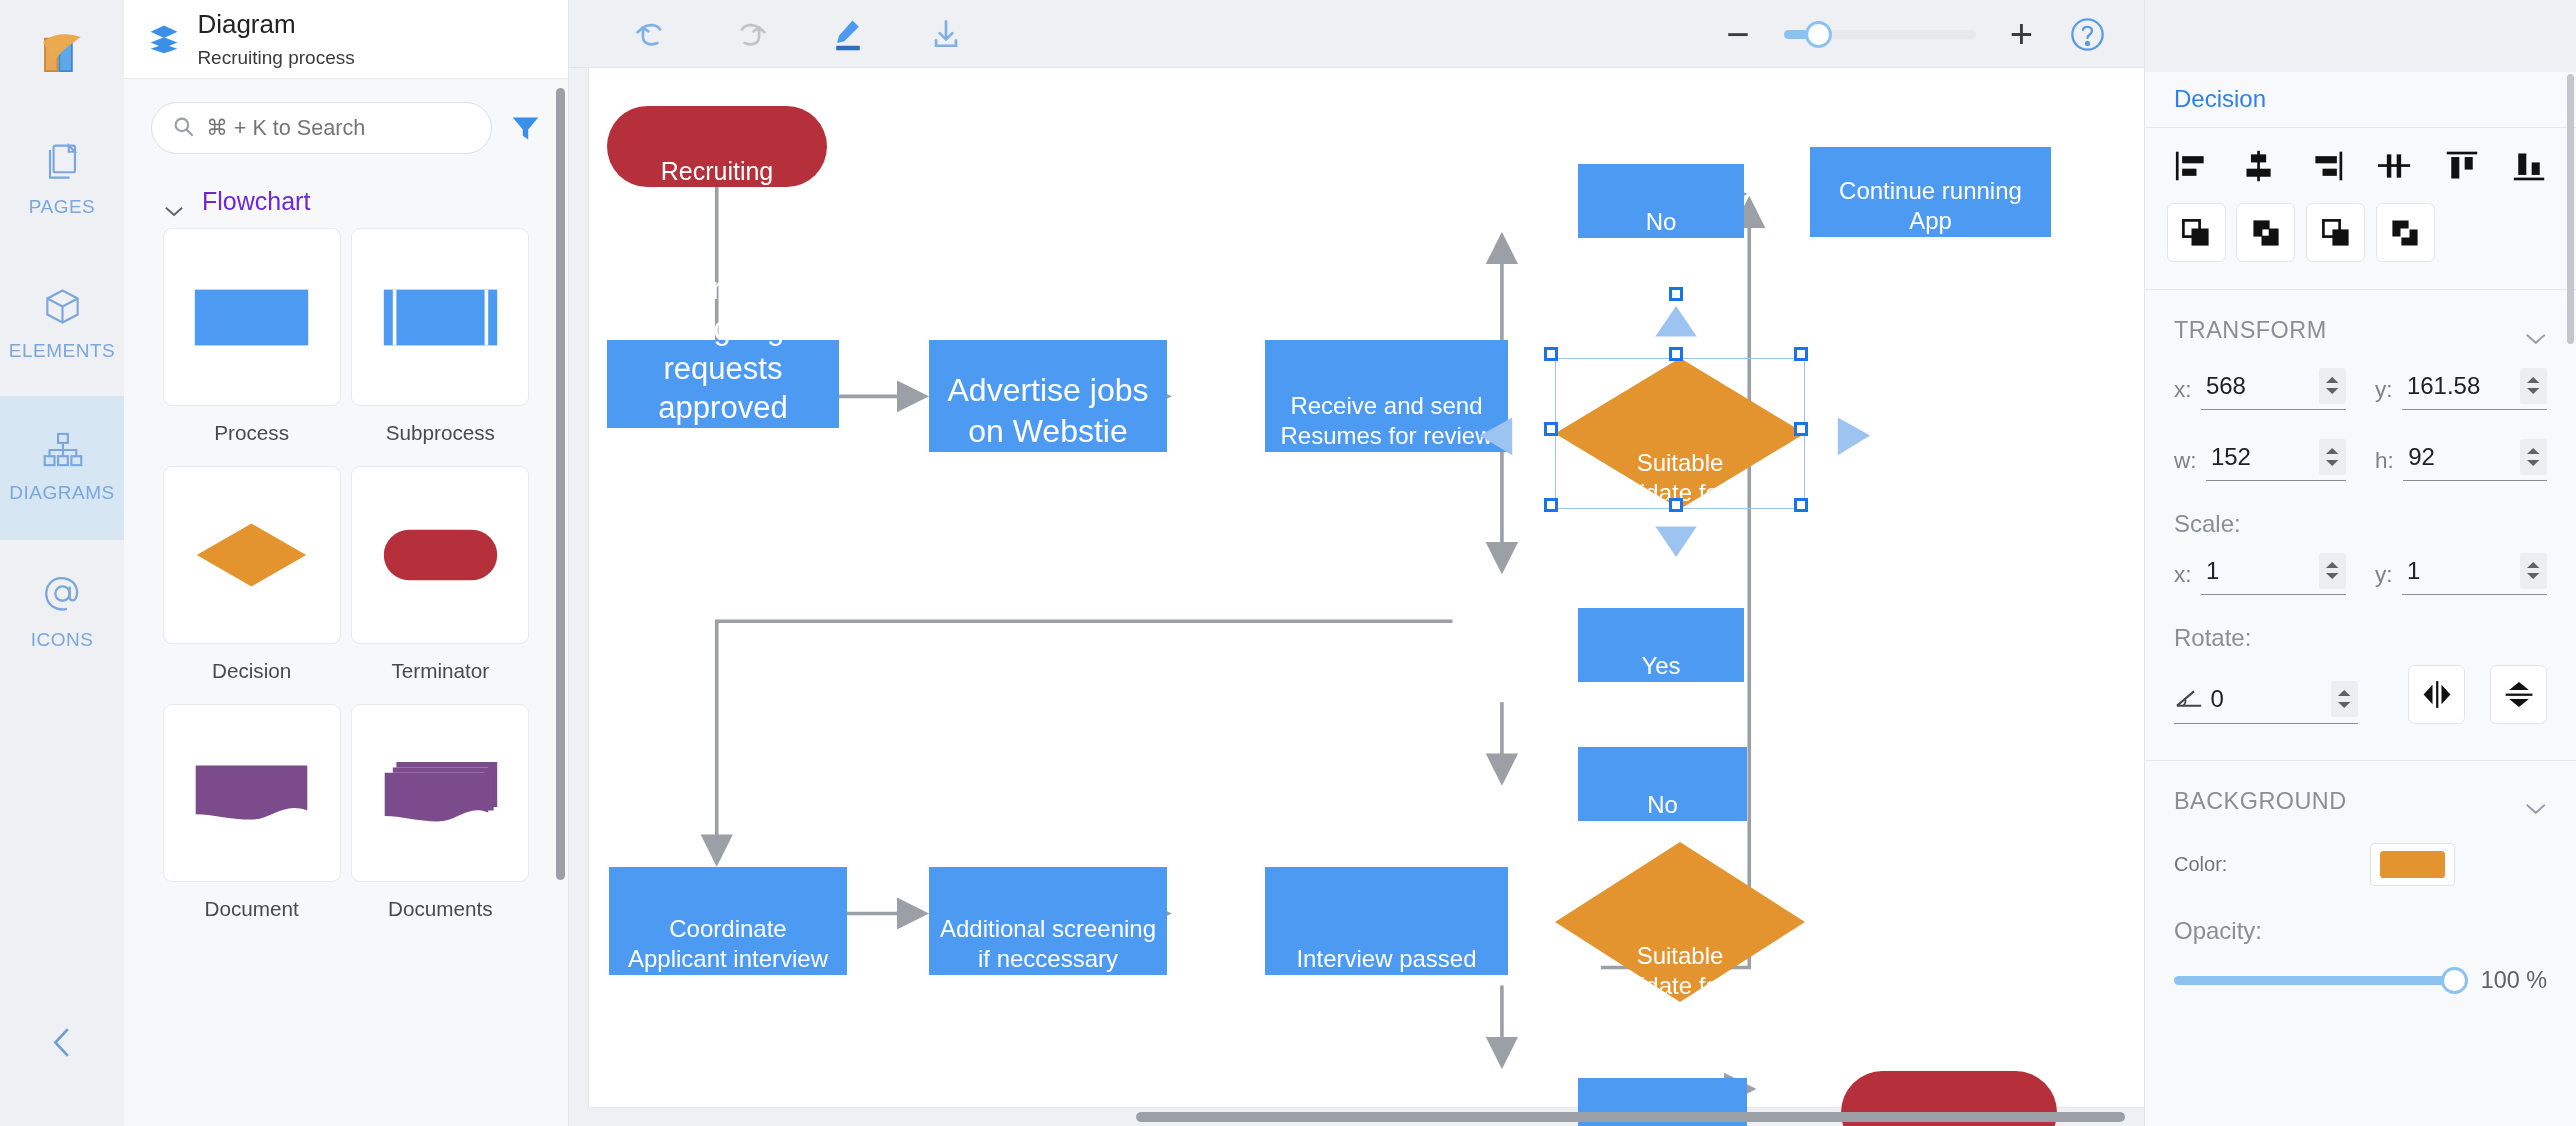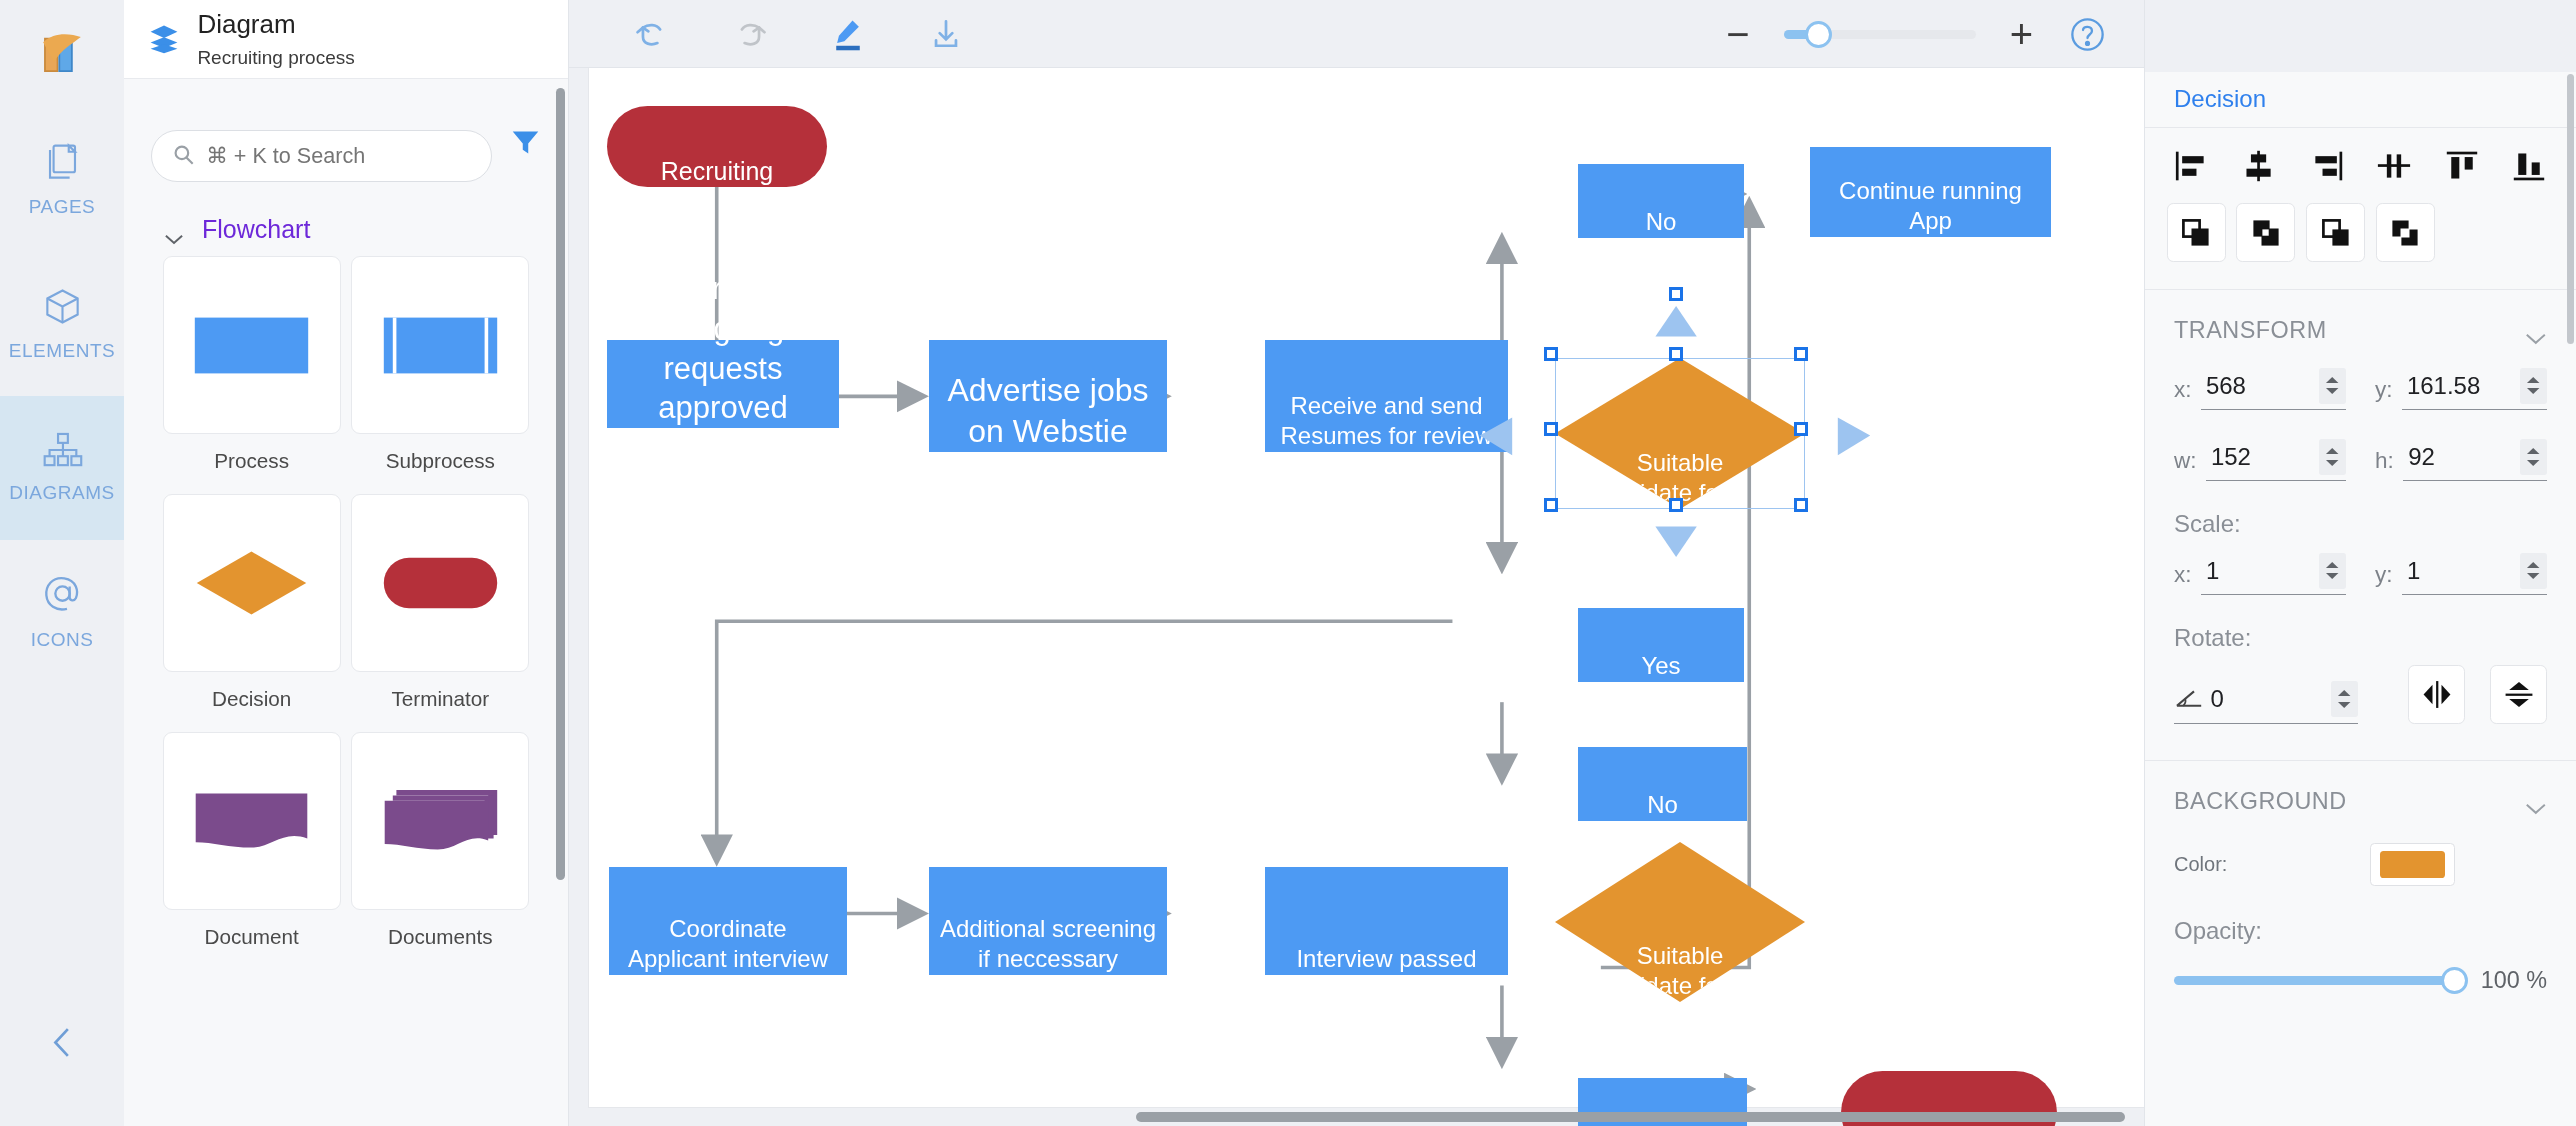--- a/index.html
+++ b/index.html
@@ -41,21 +41,21 @@
     gap: 16px; padding: 0 23.4px; border-bottom: 0.9px solid #e8eaee;
   }
   .panel-header .titles { display:flex; flex-direction:column; gap: 7px; }
   .panel-title { font-size: 26px; color: #222; font-weight: 400; }
   .panel-sub { font-size: 19px; color: #3b3b3b; }
   .layers-icon { width: 34px; height: 34px; flex:0 0 34px; }
 
   .search-row { display: flex; align-items: center; gap: 18px; padding: 23.4px 27px 9px 27px; }
   .search-box {
     flex: 1; height: 52px; border: 0.9px solid #dcdfe4; border-radius: 27px;
-    background: #fff; display: flex; align-items: center; gap: 10.8px; padding: 0 20px; margin-top: 28px;
+    background: #fff; display: flex; align-items: center; gap: 10.8px; padding: 0 20px;
   }
   .search-box input {
     border: none; outline: none; background: transparent; font-size: 21.6px;
     color: #9aa0a6; font-family: "Liberation Sans", sans-serif; width: 100%;
   }
   .filter-icon { width: 31px; height: 31px; cursor:pointer; }
 
   .group-header {
     display: flex; align-items: center; gap: 18px; padding: 23.4px 27px 12.6px 40px;
     font-size: 25px; color: #6d28d9; cursor: pointer;

